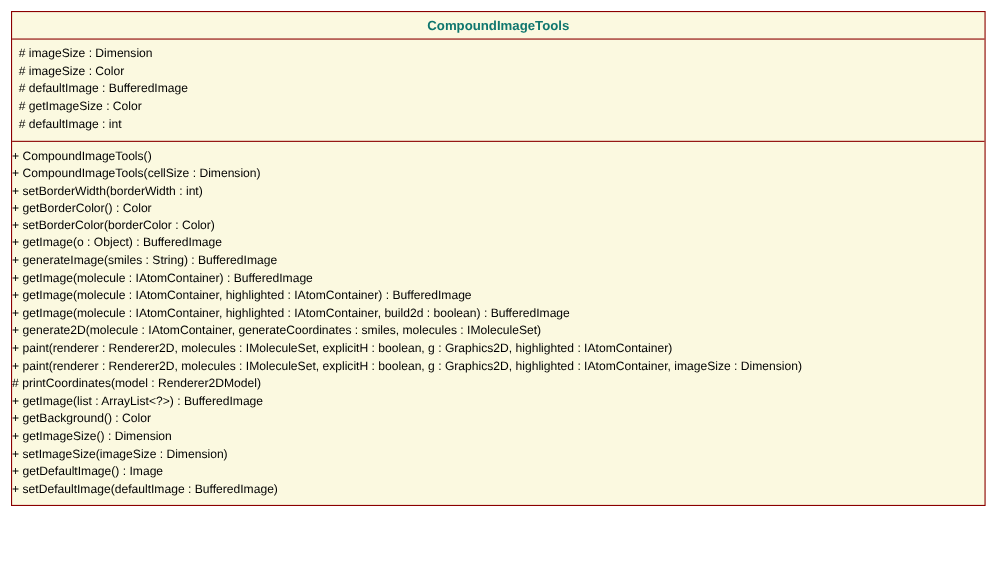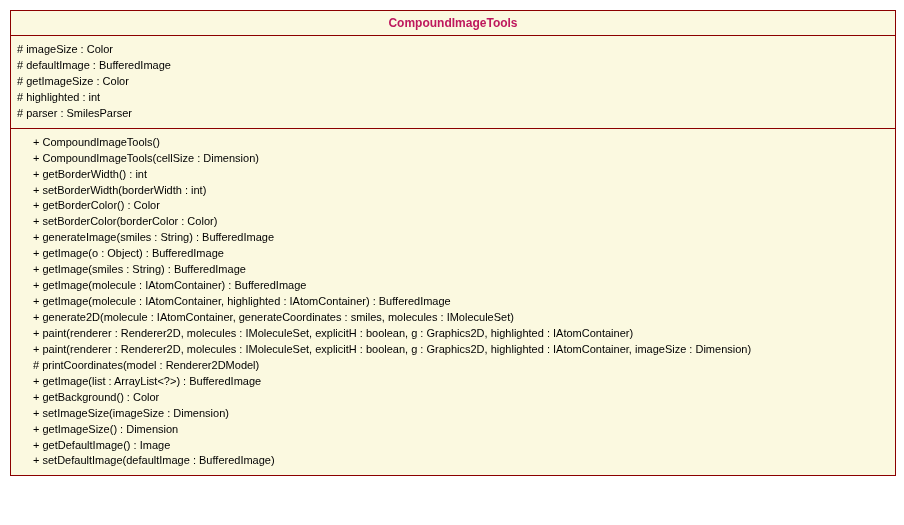--- a/index.html
+++ b/index.html
@@ -13,63 +13,62 @@
   border: 1px solid #8b0000;
   background: #fbf9e0;
   width: 884px;
 }
 .uml-header {
   border-bottom: 1px solid #8b0000;
   text-align: center;
   padding: 5px 0;
   font-weight: bold;
   font-size: 12px;
-  color: #be185d;
+  color: #0f766e;
 }
 .uml-attributes {
   border-bottom: 1px solid #8b0000;
   padding: 6px 6px;
 }
 .uml-methods {
-  padding: 6px 22px;
+  padding: 6px 0;
 }
 .uml-line {
   color: #000;
   line-height: 1.45;
   white-space: nowrap;
 }
 </style>
 </head>
 <body>
 
 <div class="uml-class">
   <div class="uml-header">CompoundImageTools</div>
   <div class="uml-attributes" id="attr-section">
+      <div class="uml-line"># imageSize : Dimension</div>
       <div class="uml-line"># imageSize : Color</div>
       <div class="uml-line"># defaultImage : BufferedImage</div>
       <div class="uml-line"># getImageSize : Color</div>
-      <div class="uml-line"># highlighted : int</div>
-      <div class="uml-line"># parser : SmilesParser</div>
+      <div class="uml-line"># defaultImage : int</div>
     </div>
   <div class="uml-methods" id="method-section">
       <div class="uml-line">+ CompoundImageTools()</div>
       <div class="uml-line">+ CompoundImageTools(cellSize : Dimension)</div>
-      <div class="uml-line">+ getBorderWidth() : int</div>
       <div class="uml-line">+ setBorderWidth(borderWidth : int)</div>
       <div class="uml-line">+ getBorderColor() : Color</div>
       <div class="uml-line">+ setBorderColor(borderColor : Color)</div>
+      <div class="uml-line">+ getImage(o : Object) : BufferedImage</div>
       <div class="uml-line">+ generateImage(smiles : String) : BufferedImage</div>
-      <div class="uml-line">+ getImage(o : Object) : BufferedImage</div>
-      <div class="uml-line">+ getImage(smiles : String) : BufferedImage</div>
       <div class="uml-line">+ getImage(molecule : IAtomContainer) : BufferedImage</div>
       <div class="uml-line">+ getImage(molecule : IAtomContainer, highlighted : IAtomContainer) : BufferedImage</div>
+      <div class="uml-line">+ getImage(molecule : IAtomContainer, highlighted : IAtomContainer, build2d : boolean) : BufferedImage</div>
       <div class="uml-line">+ generate2D(molecule : IAtomContainer, generateCoordinates : smiles, molecules : IMoleculeSet)</div>
       <div class="uml-line">+ paint(renderer : Renderer2D, molecules : IMoleculeSet, explicitH : boolean, g : Graphics2D, highlighted : IAtomContainer)</div>
       <div class="uml-line">+ paint(renderer : Renderer2D, molecules : IMoleculeSet, explicitH : boolean, g : Graphics2D, highlighted : IAtomContainer, imageSize : Dimension)</div>
       <div class="uml-line"># printCoordinates(model : Renderer2DModel)</div>
       <div class="uml-line">+ getImage(list : ArrayList&lt;?&gt;) : BufferedImage</div>
       <div class="uml-line">+ getBackground() : Color</div>
+      <div class="uml-line">+ getImageSize() : Dimension</div>
       <div class="uml-line">+ setImageSize(imageSize : Dimension)</div>
-      <div class="uml-line">+ getImageSize() : Dimension</div>
       <div class="uml-line">+ getDefaultImage() : Image</div>
       <div class="uml-line">+ setDefaultImage(defaultImage : BufferedImage)</div>
     </div>
 </div>
 
 </body></html>

